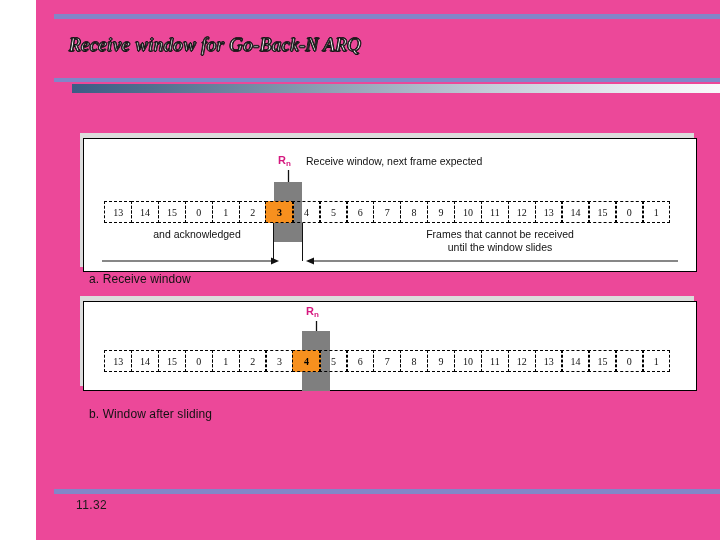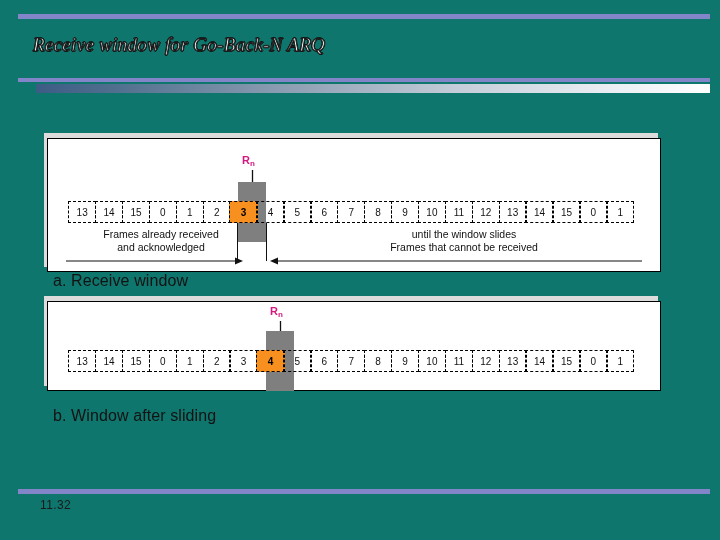--- a/index.html
+++ b/index.html
@@ -12,21 +12,22 @@
     background: #ffffff;
     font-family: "Liberation Sans", sans-serif;
     overflow: hidden;
     position: relative;
   }
 
   
   .slide {
     position: absolute;
     inset: 0;
-    background: #0f766e;
+    background: #ec4899;
+    margin-left: 36px;
   }
 
   .top-rule {
     position: absolute;
     left: 18px;
     top: 14px;
     width: 692px;
     height: 5px;
     background: #8286c8;
   }
@@ -113,21 +114,21 @@
     left: 0px;
     background: #dcdcdc;
     box-sizing: border-box;
   }
   .shadow-a { top: 0px;   width: 614px; height: 134px; }
   .shadow-b { top: 163px; width: 614px; height: 90px; }
 
   .caption {
     position: absolute;
     left: 9px;
-    font-size: 16px;
+    font-size: 12px;
     color: #121212;
     font-family: "Liberation Sans", sans-serif;
     letter-spacing: 0.1px;
     white-space: nowrap;
   }
   .caption-a { top: 139px; }
   .caption-b { top: 274px; }
 
   
   .strip {
@@ -145,21 +146,21 @@
     margin-right: -1.4px;
     box-sizing: border-box;
     display: flex;
     align-items: center;
     justify-content: center;
     font-size: 10px;
     color: #111;
     background: transparent;
     position: relative;
     z-index: 2;
-    font-family: Liberation Sans, sans-serif;
+    font-family: Liberation Serif, serif;
   }
   .cell.hl {
     background: #f7901e;
     border-color: #000;
     font-weight: 600;
     color: #000;
   }
 
   
   .grey-block {
@@ -248,20 +249,21 @@
 
     <div class="panel-shadow shadow-a"></div>
     <div class="panel-shadow shadow-b"></div>
 
     <div class="panel panel-a">
 
       <div class="rn-label rn-a">
         <span>R</span><span class="sub">n</span>
       </div>
 
+      <div class="note-text note-a">Receive window, next frame expected</div>
 
       <svg class="rn-arrow arr-a" viewBox="0 0 9 22">
         <line x1="4.5" y1="0" x2="4.5" y2="16" stroke="#111" stroke-width="1.3"></line>
         <polygon points="4.5,22 1.3,14.5 7.7,14.5" fill="#111"></polygon>
       </svg>
 
       <div class="grey-block grey-a"></div>
 
       <div class="strip strip-a">
           <div class="cell">13</div>
@@ -284,27 +286,26 @@
           <div class="cell">14</div>
           <div class="cell">15</div>
           <div class="cell">0</div>
           <div class="cell">1</div>
         </div>
 
       <div class="vline vline-l"></div>
       <div class="vline vline-r"></div>
 
       <div class="ann ann-left">
-        <div>Frames already received</div>
         <div>and acknowledged</div>
       </div>
 
       <div class="ann ann-right">
+        <div>Frames that cannot be received</div>
         <div>until the window slides</div>
-        <div>Frames that cannot be received</div>
       </div>
 
       <svg class="span-arrow span-left" viewBox="0 0 177 10" preserveAspectRatio="none">
         <line x1="0" y1="5" x2="172" y2="5" stroke="#111" stroke-width="1.2"></line>
         <polygon points="177,5 169,1.6 169,8.4" fill="#111"></polygon>
       </svg>
 
       <svg class="span-arrow span-right" viewBox="0 0 372 10" preserveAspectRatio="none">
         <polygon points="0,5 8,1.6 8,8.4" fill="#111"></polygon>
         <line x1="6" y1="5" x2="372" y2="5" stroke="#111" stroke-width="1.2"></line>

